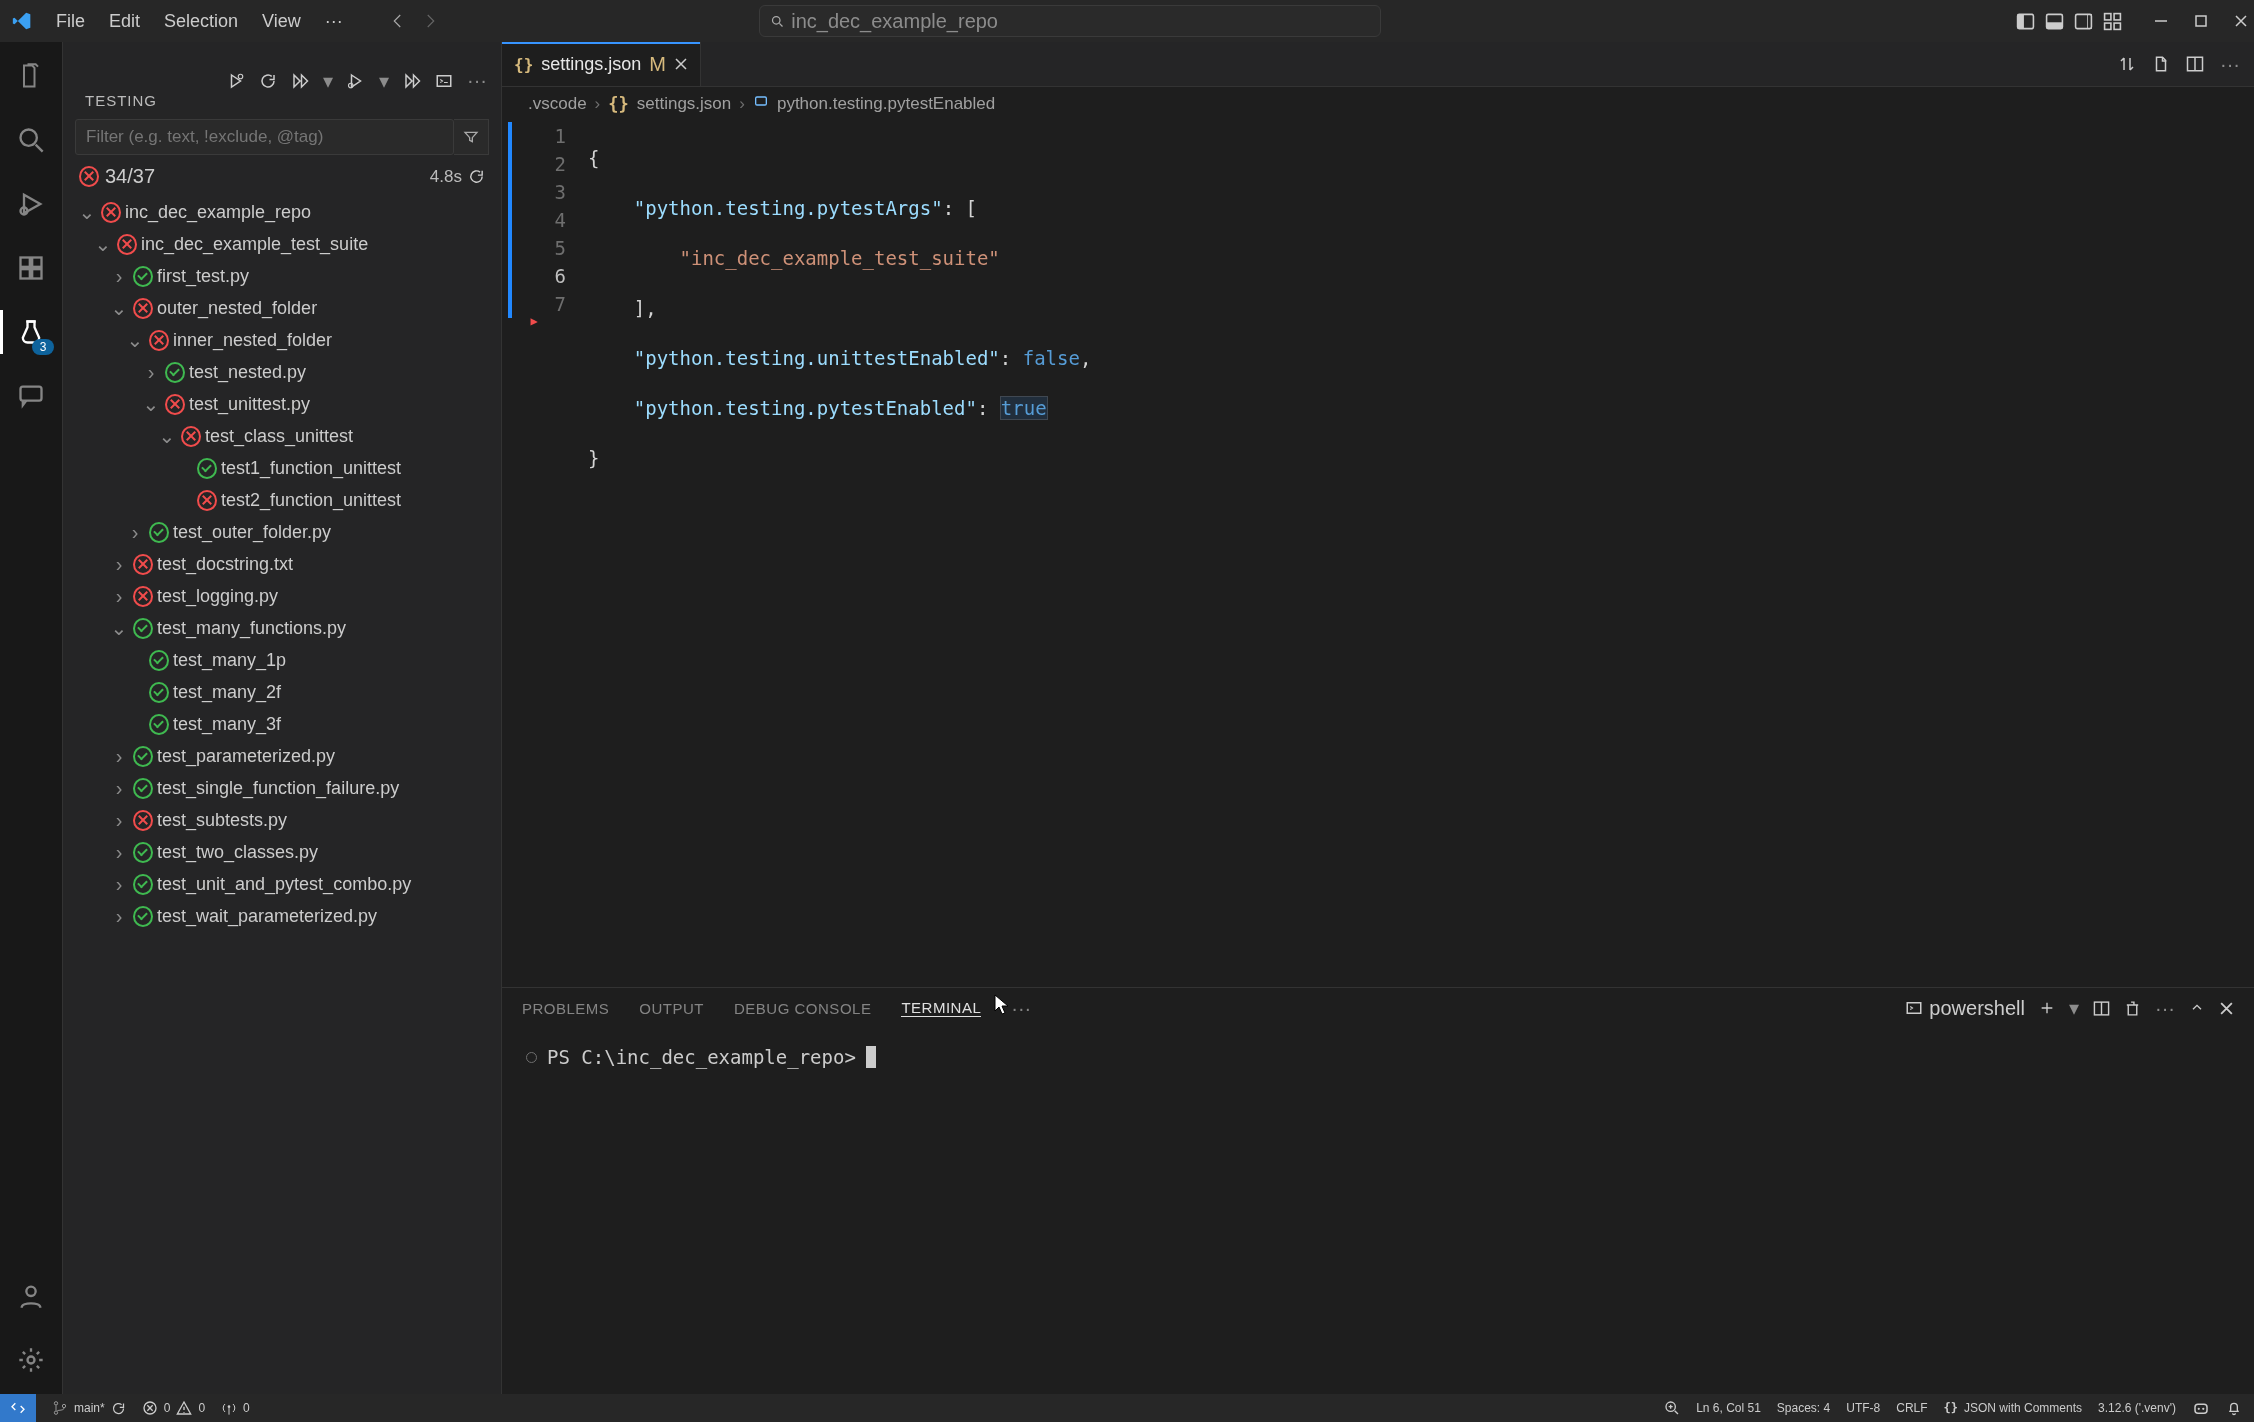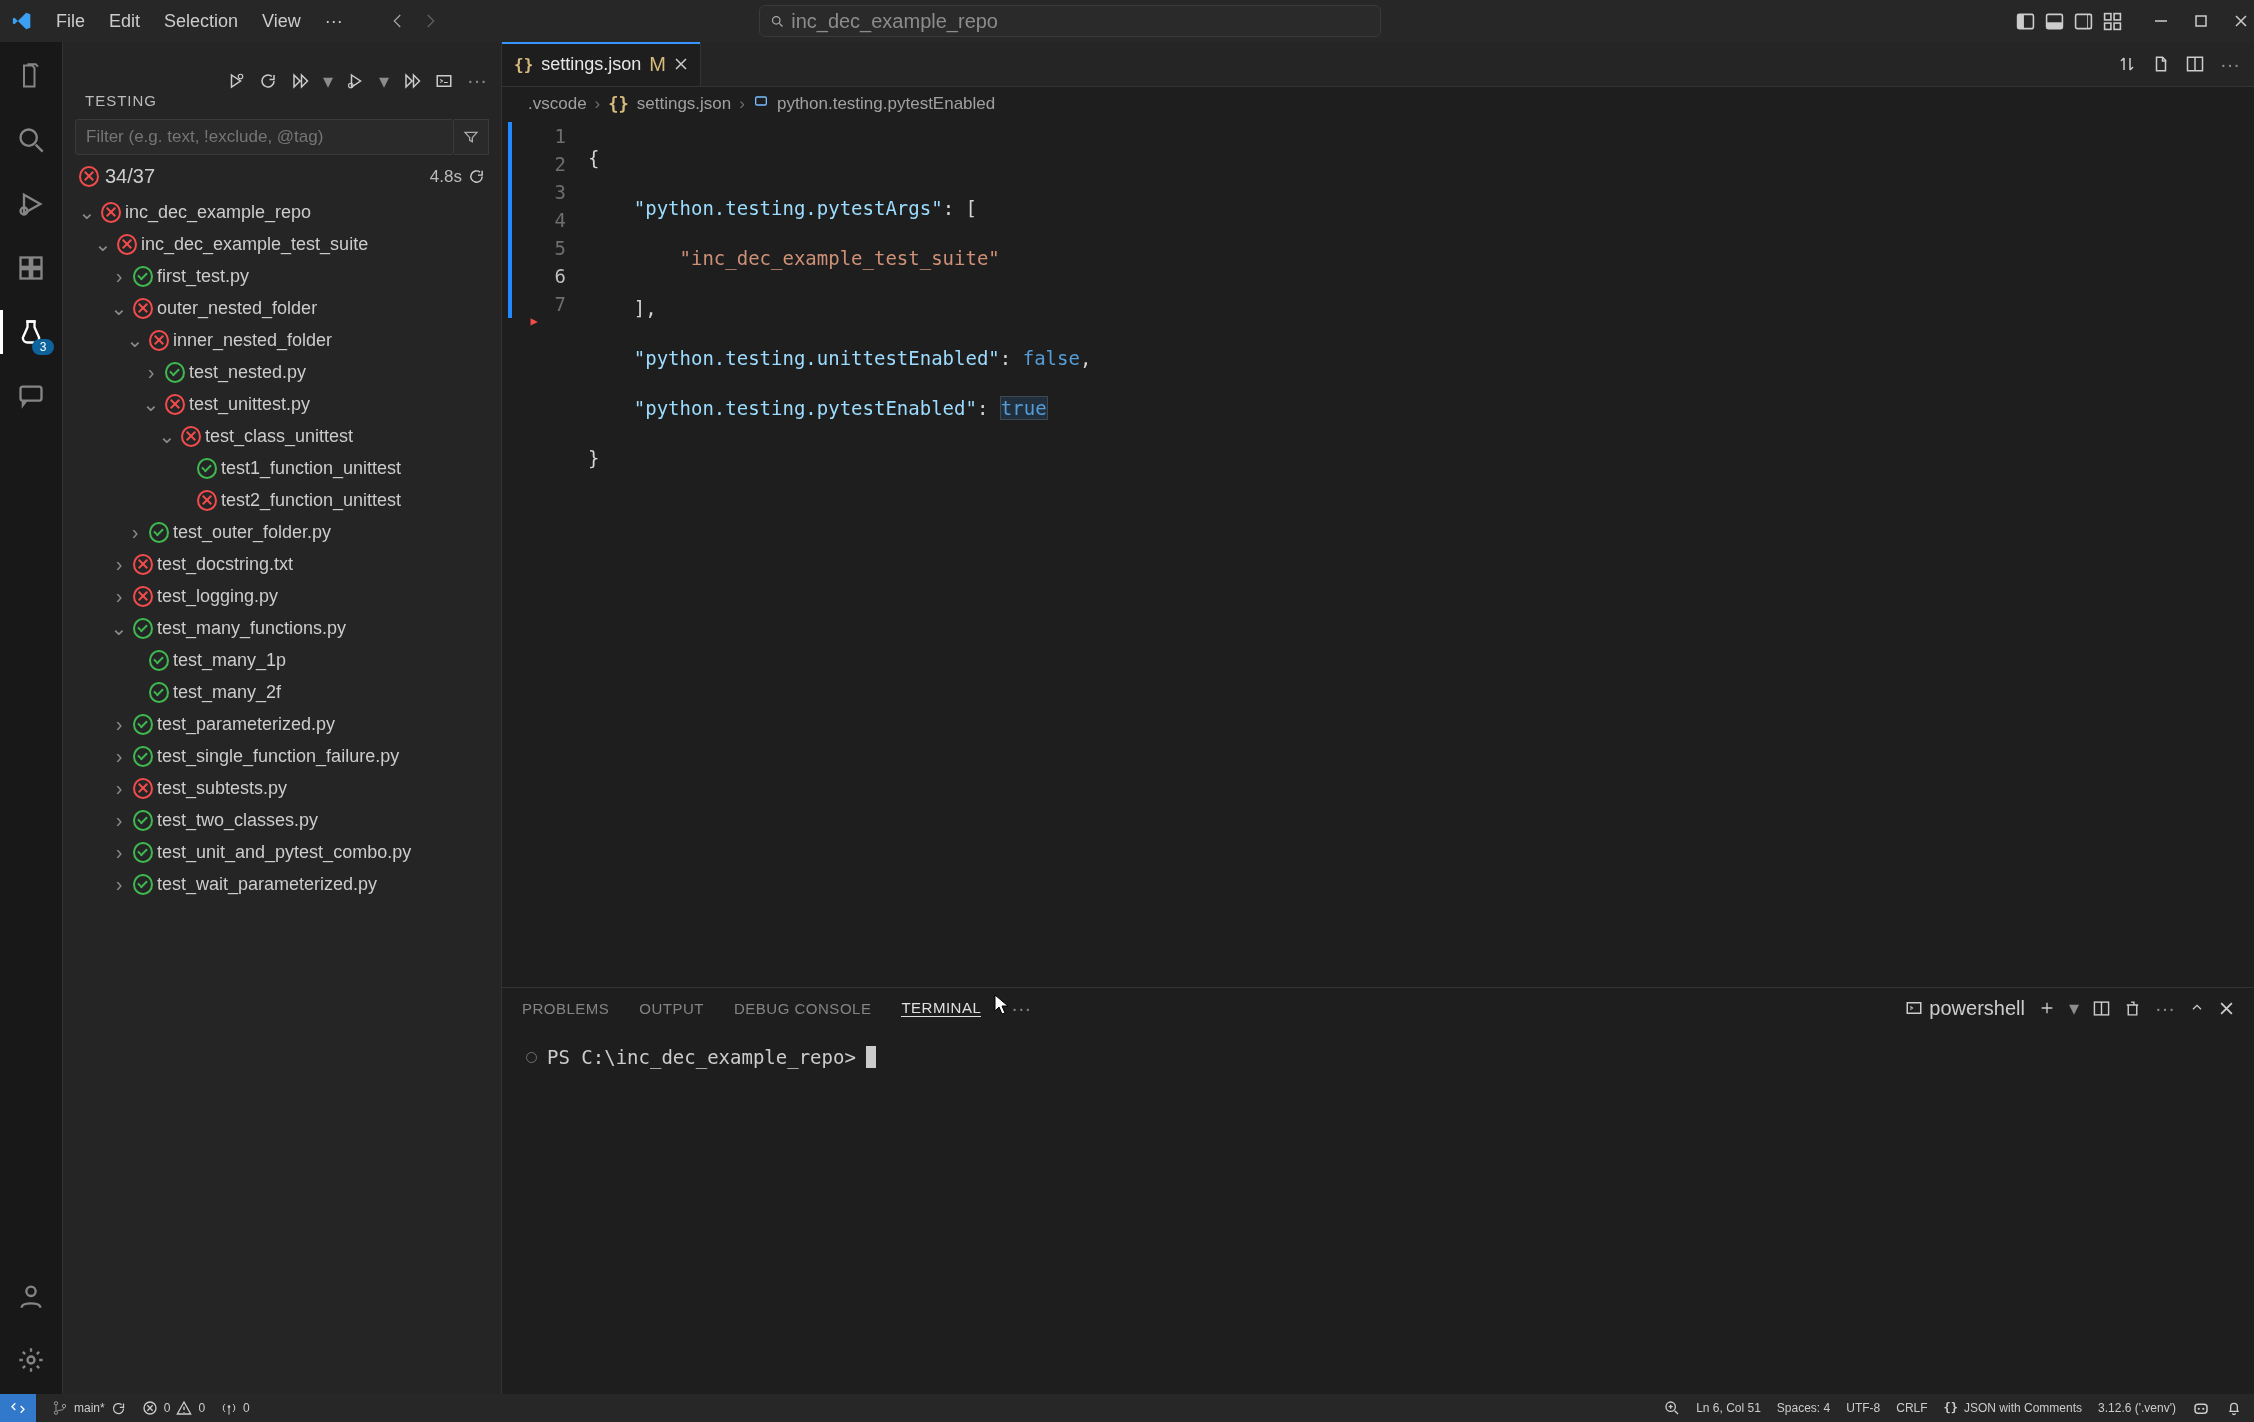--- a/index.html
+++ b/index.html
@@ -459,20 +459,27 @@
             </span>
             <span class="tree-label">test_many_1p</span>
           </div>
           <div class="tree-row indent-3">
             <span class="chev"></span>
             <span class="status-icon">
               <span class="pass-circle"></span>
             </span>
             <span class="tree-label">test_many_2f</span>
           </div>
+          <div class="tree-row indent-3">
+            <span class="chev"></span>
+            <span class="status-icon">
+              <span class="pass-circle"></span>
+            </span>
+            <span class="tree-label">test_many_3f</span>
+          </div>
           <div class="tree-row indent-2">
             <span class="chev">›</span>
             <span class="status-icon">
               <span class="pass-circle"></span>
             </span>
             <span class="tree-label">test_parameterized.py</span>
           </div>
           <div class="tree-row indent-2">
             <span class="chev">›</span>
             <span class="status-icon">

